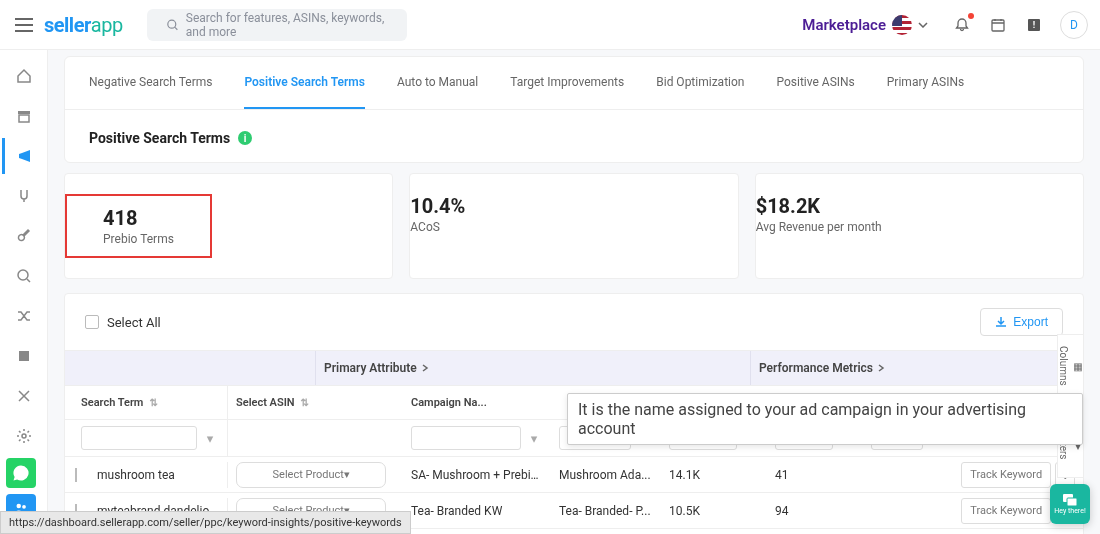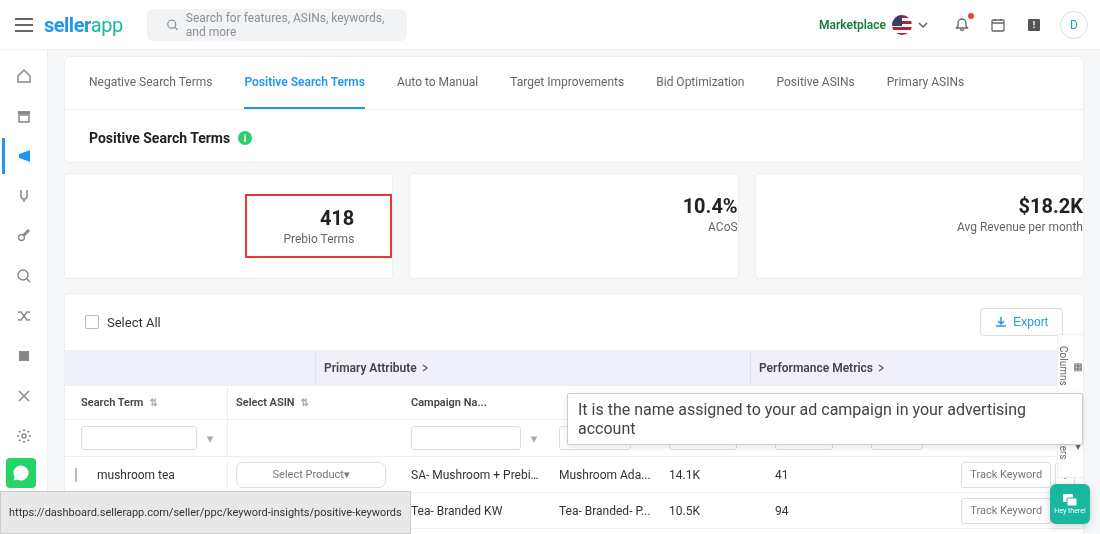--- a/index.html
+++ b/index.html
@@ -7,21 +7,21 @@
     
     
     .topbar { height: 50px; background: #fff; display: flex; align-items: center; padding: 0 12px; border-bottom: 1px solid #eee; }
     .hamburger { width: 24px; height: 24px; display: flex; align-items: center; justify-content: center; color: #666; cursor: pointer; margin-right: 8px; }
     .logo { font-size: 20px; font-weight: 700; letter-spacing: -0.5px; margin-right: 24px; }
     .logo-seller { color: #2196f3; }
     .logo-app { color: #1ab7a0; font-weight: 400; }
     .search-box { background: #f1f3f5; border-radius: 6px; height: 32px; display: flex; align-items: center; padding: 0 20px; width: 260px; color: #8a8f9a; font-size: 12px; }
     .search-box svg { margin-right: 8px; }
     .topbar-spacer { flex: 1; }
-    .marketplace { display: flex; align-items: center; font-size: 12px; font-weight: 600; color: #15803d; margin-right: 16px; gap: 6px; }
+    .marketplace { display: flex; align-items: center; font-size: 15px; font-weight: 600; color: #4c1d95; margin-right: 16px; gap: 6px; }
     .flag { width: 20px; height: 20px; border-radius: 50%; background: linear-gradient(180deg, #b22234 0%, #b22234 15%, #fff 15%, #fff 30%, #b22234 30%, #b22234 45%, #fff 45%, #fff 60%, #b22234 60%, #b22234 75%, #fff 75%, #fff 90%, #b22234 90%); position: relative; overflow: hidden; }
     .flag::before { content: ""; position: absolute; top: 0; left: 0; width: 50%; height: 55%; background: #3c3b6e; }
     .top-icon { width: 28px; height: 28px; display: flex; align-items: center; justify-content: center; color: #666; margin: 0 4px; position: relative; cursor: pointer; }
     .top-icon .dot { position: absolute; top: 2px; right: 2px; width: 6px; height: 6px; background: #f44336; border-radius: 50%; }
     .avatar { width: 28px; height: 28px; border-radius: 50%; border: 1px solid #ddd; display: flex; align-items: center; justify-content: center; color: #2196f3; font-size: 12px; margin-left: 8px; }
     
     
     .sidebar { position: absolute; top: 50px; left: 0; bottom: 0; width: 48px; background: #fff; border-right: 1px solid #eee; display: flex; flex-direction: column; align-items: center; padding-top: 8px; gap: 4px; }
     .side-item { width: 40px; height: 36px; display: flex; align-items: center; justify-content: center; color: #888; border-radius: 4px; cursor: pointer; }
     .side-item.active { color: #2196f3; border-left: 3px solid #2196f3; border-radius: 0; margin-left: -4px; padding-left: 4px; }
@@ -32,21 +32,21 @@
     .tabs { display: flex; gap: 32px; padding: 0 24px; border-bottom: 1px solid #eee; }
     .tab { padding: 18px 0; font-size: 12px; color: #666; cursor: pointer; border-bottom: 2px solid transparent; }
     .tab.active { color: #2196f3; border-bottom-color: #2196f3; font-weight: 600; }
     
     .page-title-row { padding: 20px 24px 16px; display: flex; align-items: center; gap: 8px; }
     .page-title { font-size: 14px; font-weight: 700; color: #222; }
     .info-icon { width: 14px; height: 14px; border-radius: 50%; background: #2ecc71; color: #fff; display: inline-flex; align-items: center; justify-content: center; font-size: 10px; font-weight: 700; }
     
     
     .metrics-row { display: flex; gap: 16px; margin-top: 10px; }
-    .metric-card { flex: 1; background: #fff; border: 1px solid #eee; border-radius: 4px; padding: 20px 0; text-align: right; }
+    .metric-card { flex: 1; background: #fff; border: 1px solid #eee; border-radius: 4px; padding: 20px 0; text-align: left; }
     .metric-card.highlighted .metric-inner { display: inline-block; border: 2px solid #e53935; padding: 10px 36px; }
     .metric-value { font-size: 20px; font-weight: 700; color: #222; }
     .metric-label { font-size: 12px; color: #666; margin-top: 2px; }
     
     
     .table-card { background: #fff; border: 1px solid #eee; border-radius: 4px; margin-top: 14px; position: relative; }
     .controls-row { display: flex; align-items: center; padding: 14px 20px; justify-content: space-between; }
     .select-all { display: flex; align-items: center; gap: 8px; font-size: 13px; color: #333; }
     .checkbox { width: 14px; height: 14px; border: 1px solid #bbb; border-radius: 2px; cursor: pointer; background:#fff;}
     .export-btn { display: flex; align-items: center; gap: 6px; border: 1px solid #ddd; background: #fff; color: #2196f3; padding: 6px 14px; border-radius: 4px; font-size: 12px; cursor: pointer; }
@@ -79,21 +79,21 @@
     .row-cb { width: 24px; padding-left:10px !important;}
     .select-product { border:1px solid #ddd; border-radius:7px; height:26px; display:flex; align-items:center; justify-content:center; padding:0 8px; color:#777; font-size:11px; width:150px; cursor:pointer;}
     .track-btn { border:1px solid #ddd; border-radius:3px; height:26px; display:flex; align-items:center; justify-content:center; padding:0 8px; color:#777; font-size:11px; width:100px; cursor:pointer;}
     .mini-dd { border:1px solid #ddd; border-radius:3px; height:26px; width:22px; display:flex; align-items:center; justify-content:center; color:#777; cursor:pointer; margin-left:4px;}
     
     .tooltip-bubble { position:absolute; top:7px; left:502px; background:#fff; border:1px solid #ccc; box-shadow:0 2px 6px rgba(0,0,0,.1); padding:6px 10px; font-size:16px; color:#444; border-radius:2px; z-index:5;}
     
     .columns-tab { position:absolute; right:0; top:40px; width:26px; height:64px; background:#fff; border:1px solid #eee; border-right:none; display:flex; flex-direction:column; align-items:center; justify-content:center; gap:4px; font-size:10px; color:#666; writing-mode:vertical-rl; cursor:pointer;}
     .filters-tab { position:absolute; right:0; top:120px; width:26px; height:64px; background:#fff; border:1px solid #eee; border-right:none; display:flex; flex-direction:column; align-items:center; justify-content:center; gap:4px; font-size:10px; color:#666; writing-mode:vertical-rl; cursor:pointer;}
     
-    .status-url { position:absolute; bottom:0; left:0; background:#e8e8e8; border:1px solid #ccc; padding:14px 8px; font-size:11px; color:#333;}
+    .status-url { position:absolute; bottom:0; left:0; background:#e8e8e8; border:1px solid #ccc; padding:4px 8px; font-size:11px; color:#333;}
     
     .float-left-icons { position:absolute; left:6px; bottom:10px; display:flex; flex-direction:column; gap:6px;}
     .float-icon { width:30px; height:30px; border-radius:4px; display:flex; align-items:center; justify-content:center; color:#fff; font-size:16px;}
     .wa { background:#25d366;}
     .mail { background:#2196f3;}
     
     .chat-widget { position:absolute; right:10px; bottom:10px; width:40px; height:40px; background:#1ab7a0; border-radius:6px; display:flex; flex-direction:column; align-items:center; justify-content:center; color:#fff; font-size:9px; box-shadow:0 2px 8px rgba(0,0,0,.2);}
   </style>
 </head>
 <body>

